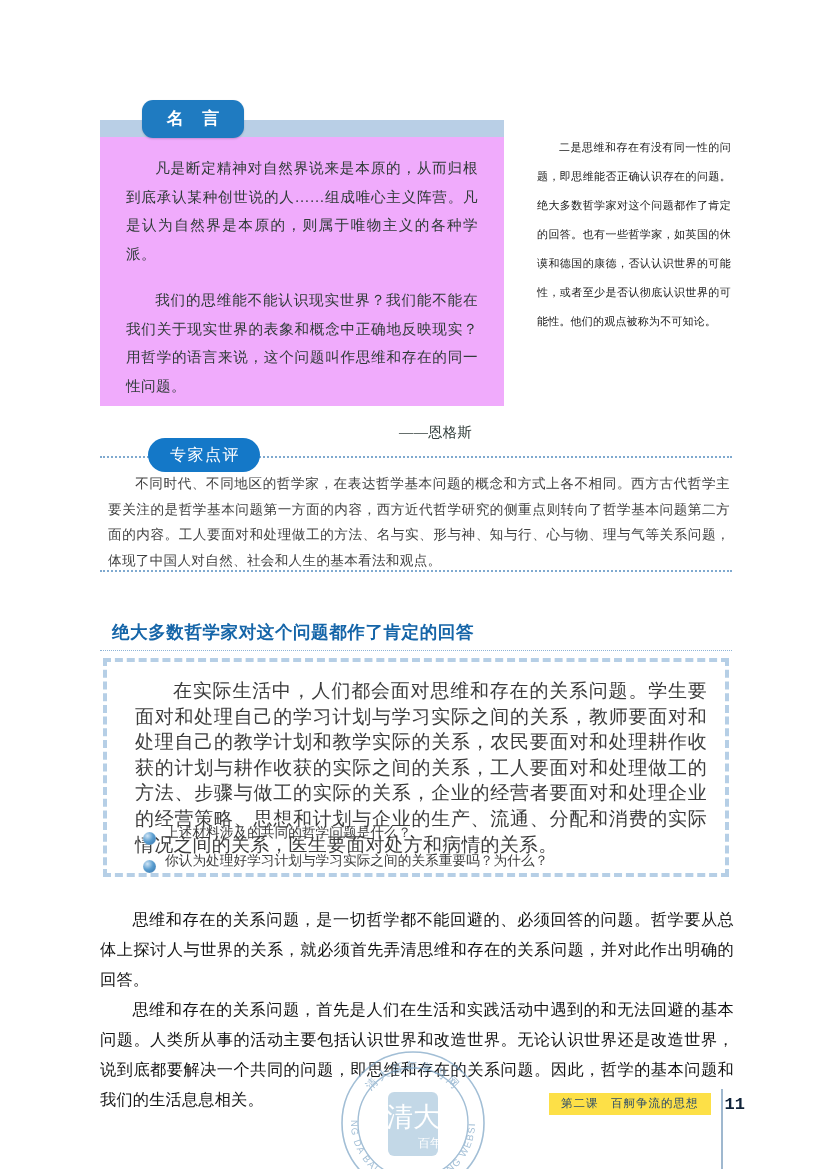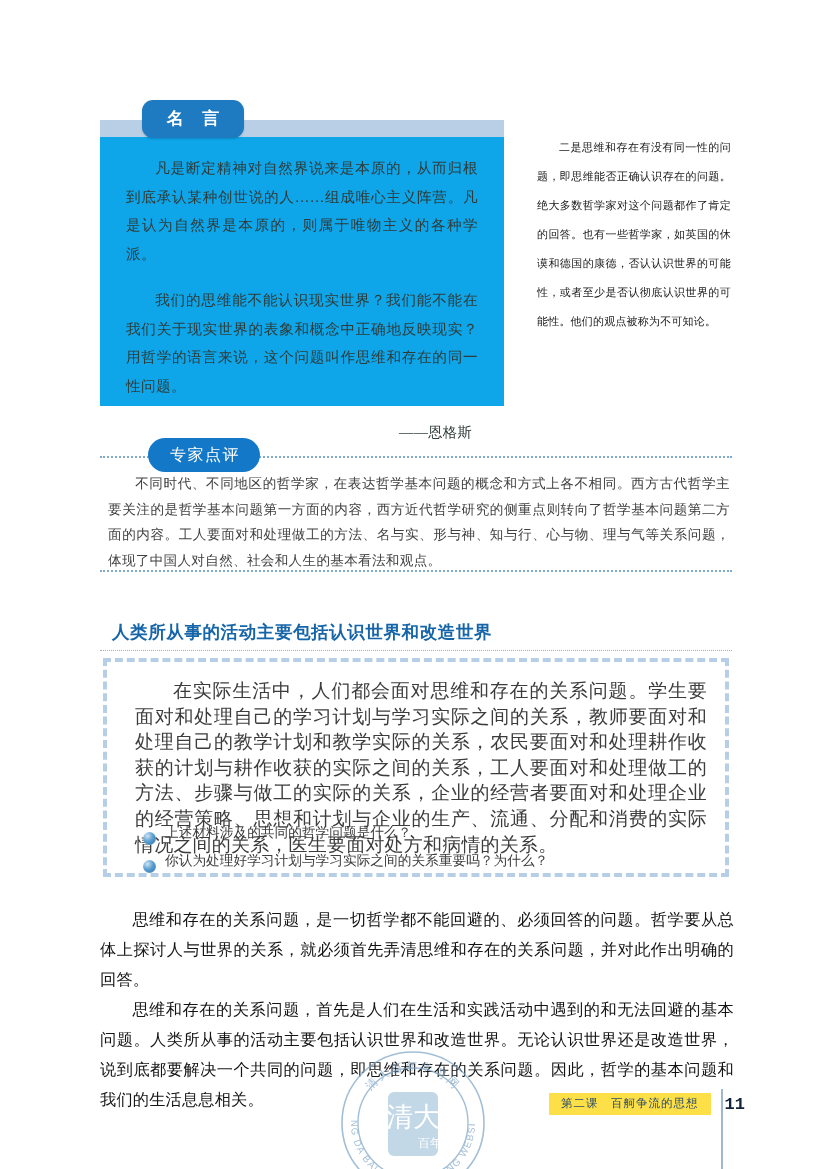--- a/index.html
+++ b/index.html
@@ -18,21 +18,21 @@
     overflow: hidden;
   }
 
   
   .quote-box {
     position: absolute;
     left: 100px;
     top: 120px;
     width: 404px;
     height: 286px;
-    background: #0ea5e9;
+    background: #f0abfc;
     box-sizing: border-box;
   }
   .quote-box-head {
     position: absolute;
     left: 0;
     top: 0;
     width: 100%;
     height: 17px;
     background: #b9cfe6;
   }
@@ -289,21 +289,21 @@
 
   <div class="right-col">二是思维和存在有没有同一性的问题，即思维能否正确认识存在的问题。绝大多数哲学家对这个问题都作了肯定的回答。也有一些哲学家，如英国的休谟和德国的康德，否认认识世界的可能性，或者至少是否认彻底认识世界的可能性。他们的观点被称为不可知论。</div>
 
   <div class="expert-section">
     <div class="expert-rule top"></div>
     <div class="expert-badge">专家点评</div>
     <div class="expert-body">不同时代、不同地区的哲学家，在表达哲学基本问题的概念和方式上各不相同。西方古代哲学主要关注的是哲学基本问题第一方面的内容，西方近代哲学研究的侧重点则转向了哲学基本问题第二方面的内容。工人要面对和处理做工的方法、名与实、形与神、知与行、心与物、理与气等关系问题，体现了中国人对自然、社会和人生的基本看法和观点。</div>
     <div class="expert-rule bottom"></div>
   </div>
 
-  <div class="section-heading">人类所从事的活动主要包括认识世界和改造世界</div>
+  <div class="section-heading">绝大多数哲学家对这个问题都作了肯定的回答</div>
   <div class="heading-underline"></div>
 
   <div class="activity-box">
     <div class="activity-body">在实际生活中，人们都会面对思维和存在的关系问题。学生要面对和处理自己的学习计划与学习实际之间的关系，教师要面对和处理自己的教学计划和教学实际的关系，农民要面对和处理耕作收获的计划与耕作收获的实际之间的关系，工人要面对和处理做工的方法、步骤与做工的实际的关系，企业的经营者要面对和处理企业的经营策略、思想和计划与企业的生产、流通、分配和消费的实际情况之间的关系，医生要面对处方和病情的关系。</div>
     <ul class="activity-questions">
       <li>
         <span class="q-bullet"></span>
         <span class="q-text">上述材料涉及的共同的哲学问题是什么？</span>
       </li>
       <li>

